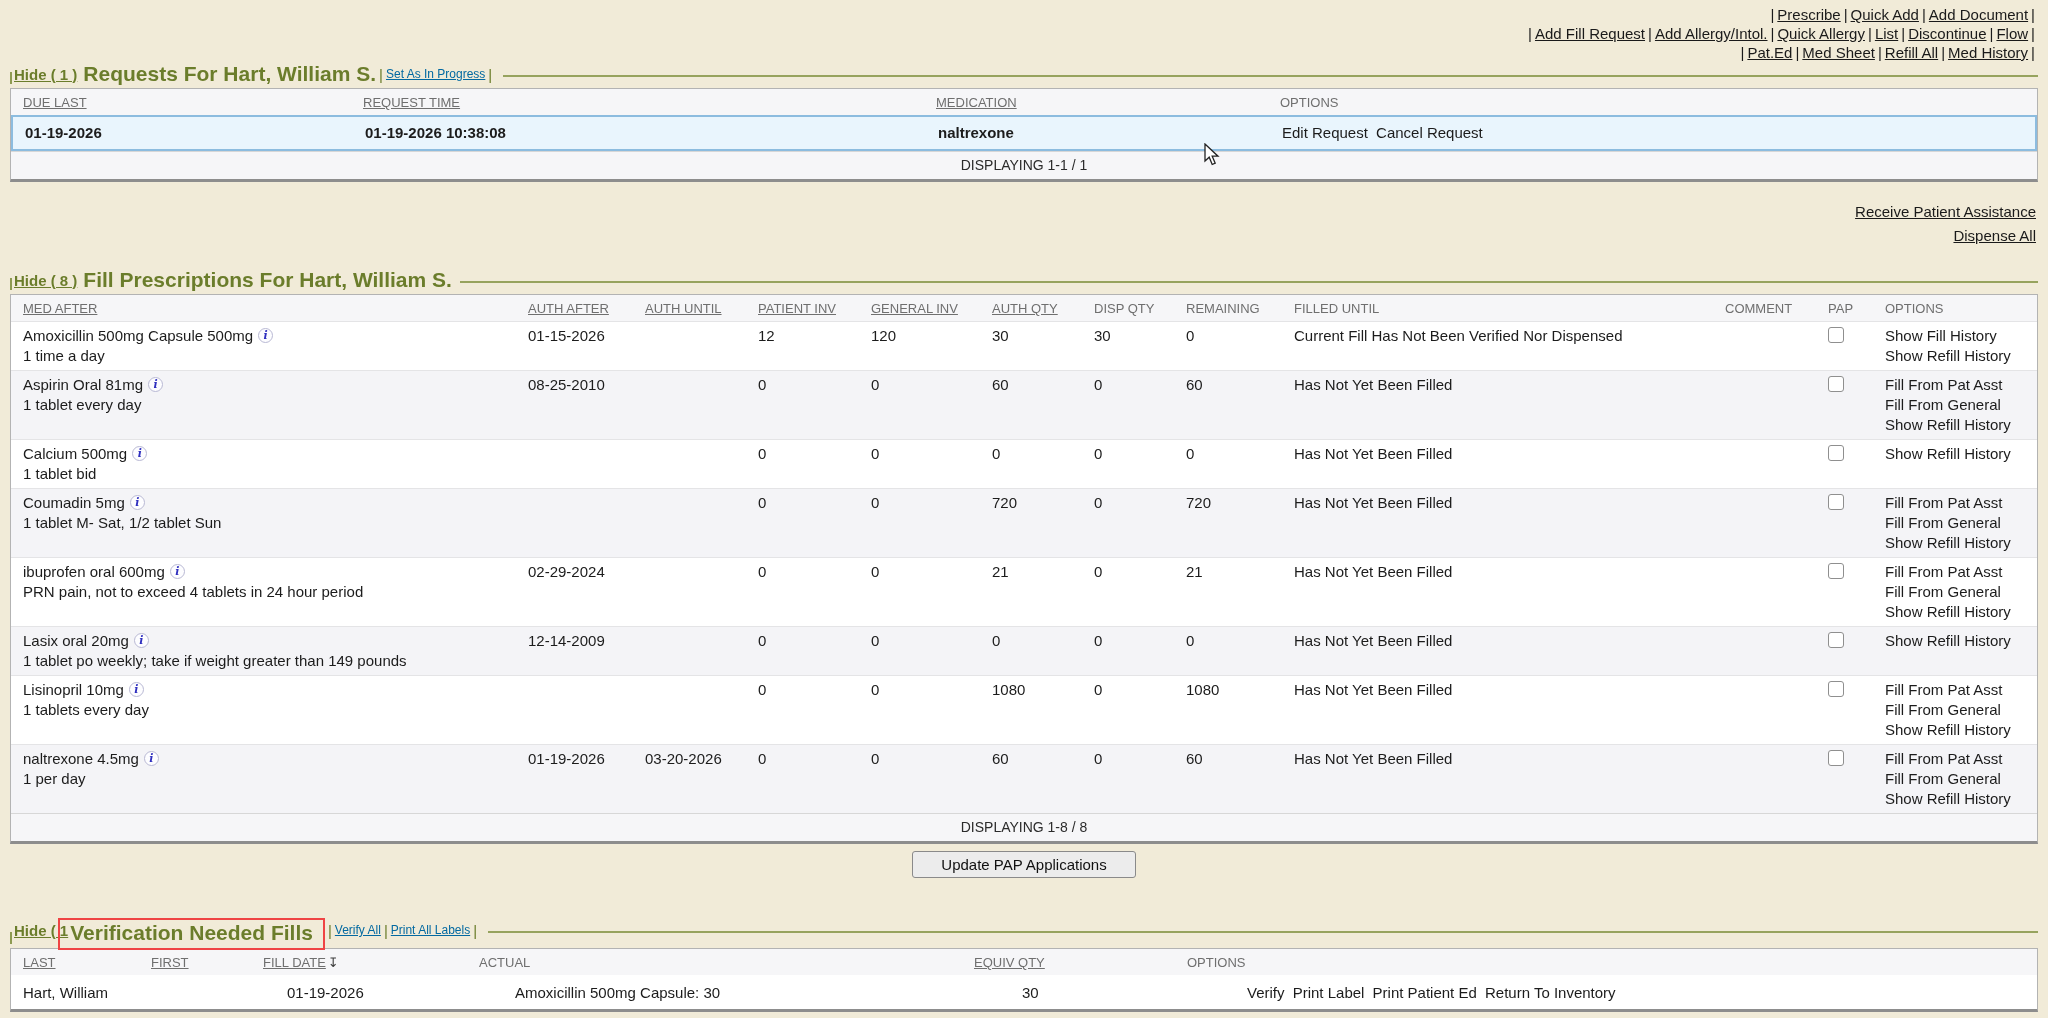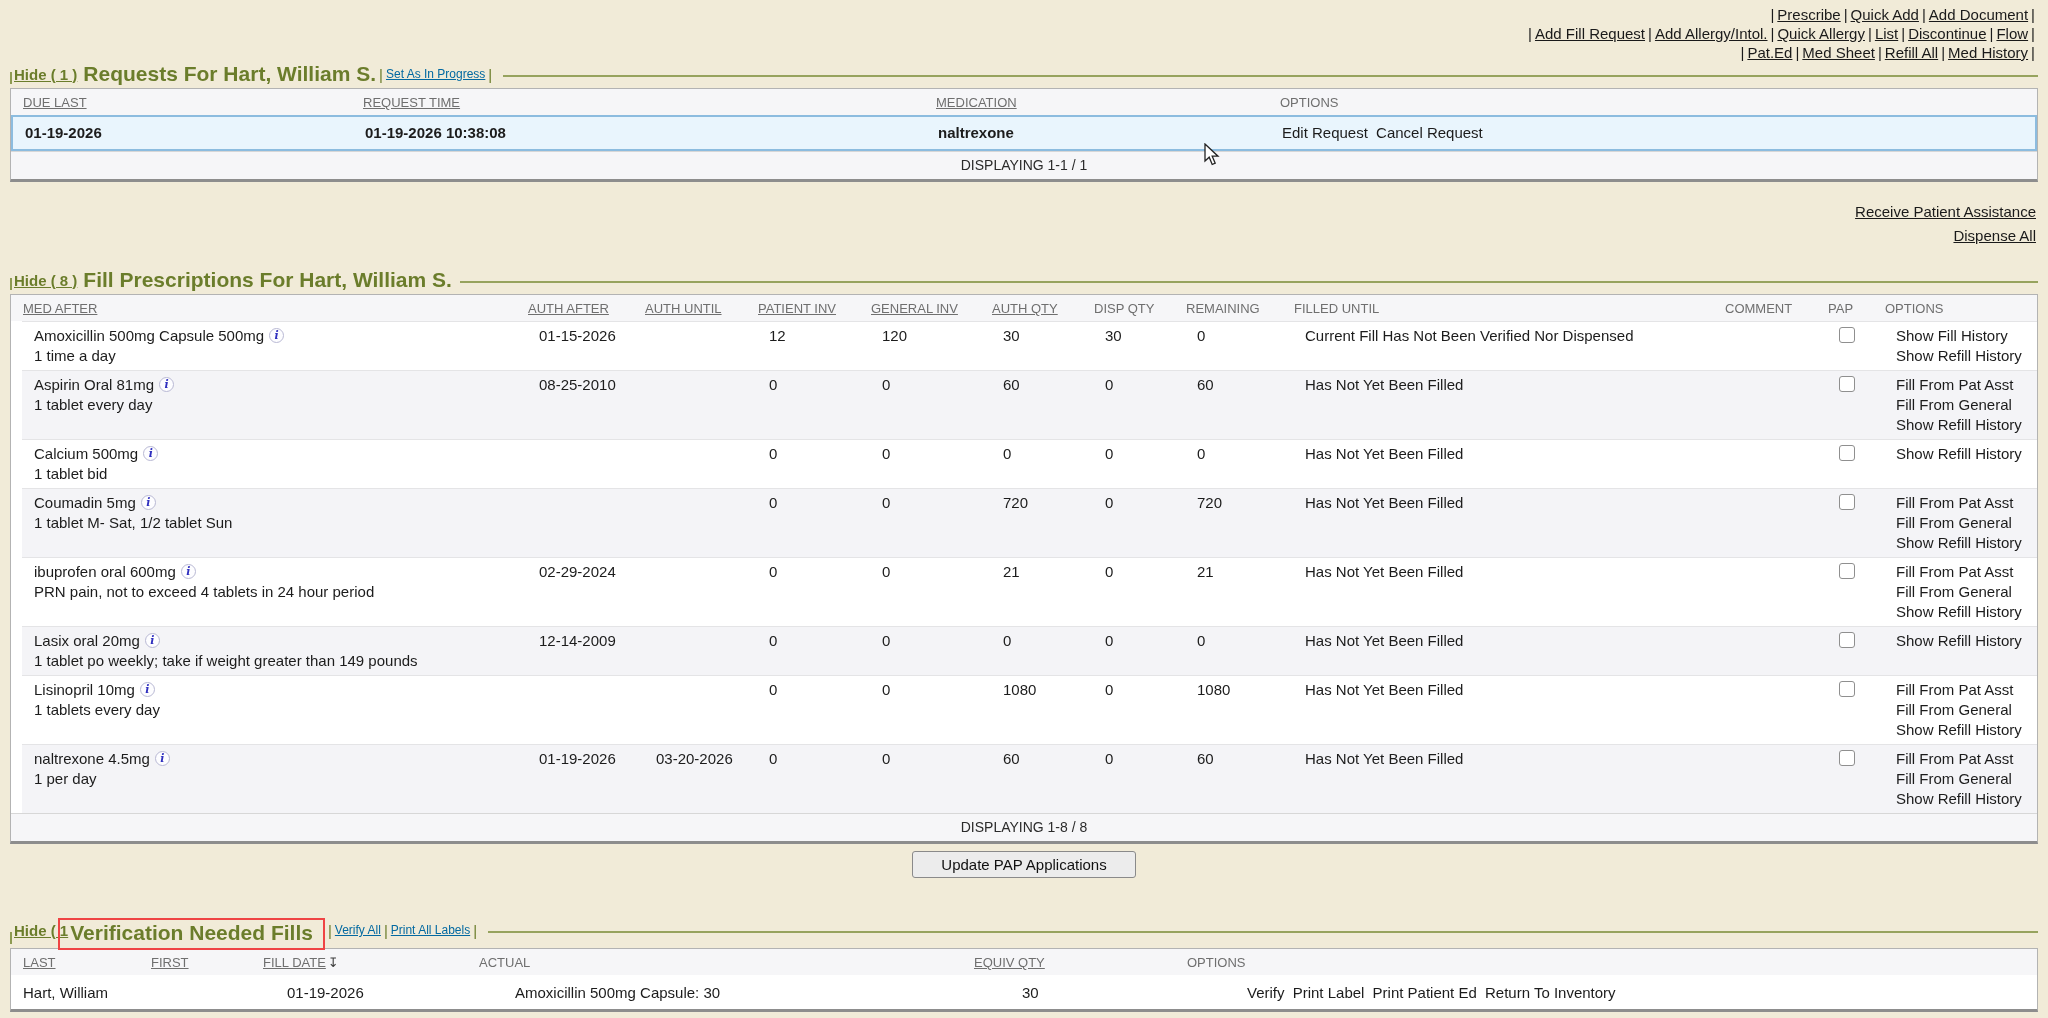--- a/index.html
+++ b/index.html
@@ -38,21 +38,21 @@
   .req-grid { display: grid; grid-template-columns: 340px 573px 344px 1fr; }
   .req-row { background: #e9f5fd; border: 2px solid #8cbcdf; font-weight: bold; }
   .req-row .cell { padding-top: 6px; padding-bottom: 6px; }
   .req-row .cell.normal { font-weight: normal; }
   .actlink { margin-right: 4px; cursor: pointer; }
 
   .rlinks { text-align: right; padding: 18px 12px 0 0; }
   .rlinks div { font-size: 15px; line-height: 24px; }
 
   .fill-grid { display: grid; grid-template-columns: 505px 117px 113px 113px 121px 102px 92px 108px 431px 103px 57px 1fr; }
-  .frow { border-top: 1px solid #e4e4e6; margin-left: 11px; }
+  .frow { border-top: 1px solid #e4e4e6; }
   .frow.alt { background: #f4f4f7; }
   .medline { display: block; }
   .sig { display: block; }
   .opts span { display: block; cursor: pointer; }
   .h2 { min-height: 47px; }
   .h3 { min-height: 66px; }
   .cb { display: inline-block; width: 16px; height: 16px; background: #fff; border: 1px solid #8f8f8f; border-radius: 3px; cursor: pointer; margin-top: 1px; }
 
   .info {
     display: inline-block; width: 15px; height: 15px; border-radius: 50%;

